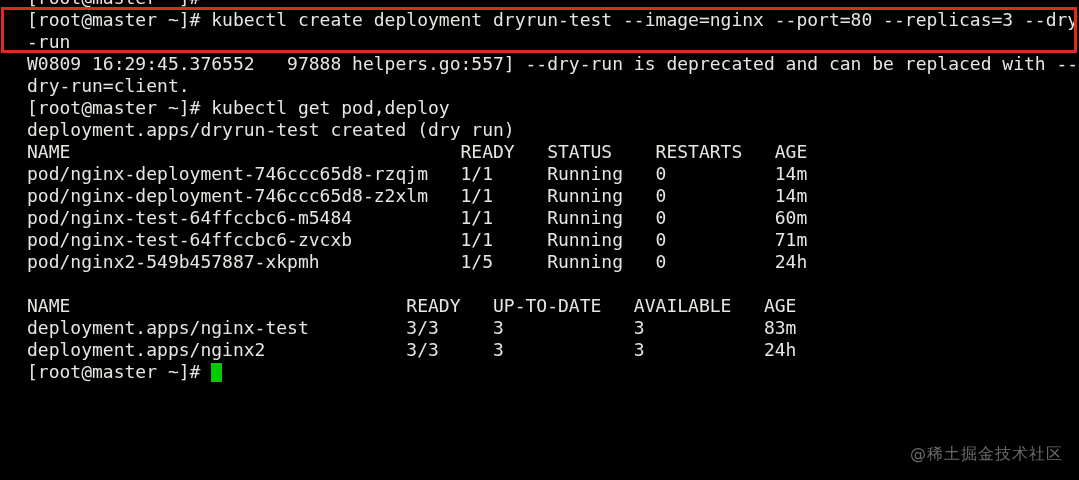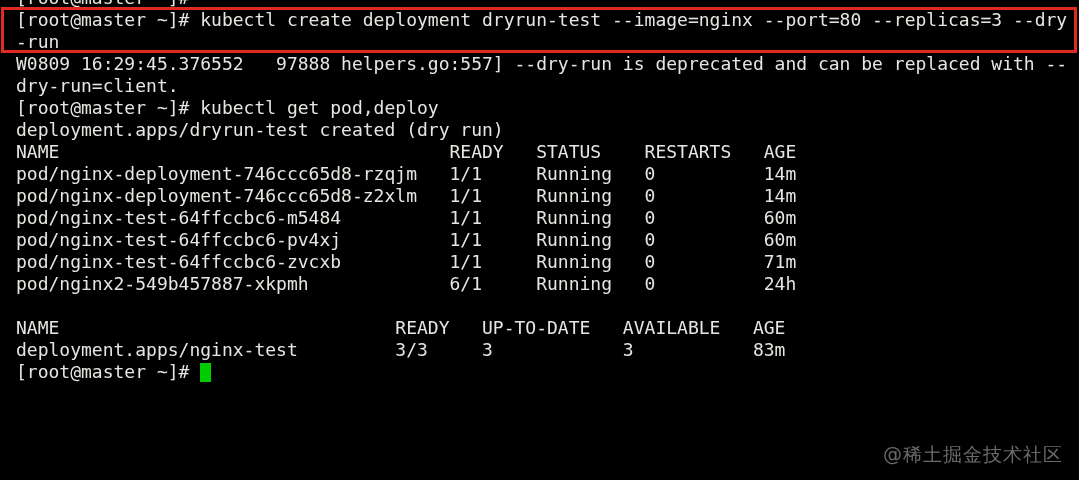--- a/index.html
+++ b/index.html
@@ -7,40 +7,40 @@
   body { width: 1079px; height: 480px; overflow: hidden; position: relative; }
 
   .terminal {
     position: absolute; inset: 0;
     font-family: "DejaVu Sans Mono", monospace;
     font-size: 18px; line-height: 22px;
     color: #e7e5e1;
     background: #000000;
   }
   .flow { position: absolute; top: -13px; left: 0; right: 0; }
-  .line { height: 22px; white-space: pre; padding-left: 16px; }
+  .line { height: 22px; white-space: pre; padding-left: 27px; }
 
   .red-box {
     position: absolute; top: 7px; left: 1px; right: 2px; height: 46px;
     border: 3px solid #df2a20;
     pointer-events: none;
   }
 
   .cursor {
     display: inline-block;
     width: 1ch; height: 19px;
     margin-left: 1ch;
     vertical-align: text-bottom;
     background: #00cc00;
   }
 
   .watermark {
     position: absolute; right: 16px; top: 443px;
     font-family: "DejaVu Sans", sans-serif;
-    font-size: 19px; letter-spacing: 1px;
+    font-size: 16px; letter-spacing: 1px;
     color: #6a6a6a;
   }
 </style>
 </head>
 <body>
 
 <div class="terminal">
   <div class="flow">
     <div class="line">[root@master ~]#</div>
     <div class="line">[root@master ~]# kubectl create deployment dryrun-test --image=nginx --port=80 --replicas=3 --dry</div>
@@ -48,30 +48,30 @@
     <div class="line">W0809 16:29:45.376552   97888 helpers.go:557] --dry-run is deprecated and can be replaced with --</div>
     <div class="line">dry-run=client.</div>
     <div class="line">[root@master ~]# kubectl get pod,deploy</div>
     <div class="line">deployment.apps/dryrun-test created (dry run)</div>
 
     <div>
         <div class="line">NAME                                    READY   STATUS    RESTARTS   AGE</div>
         <div class="line">pod/nginx-deployment-746ccc65d8-rzqjm   1/1     Running   0          14m</div>
         <div class="line">pod/nginx-deployment-746ccc65d8-z2xlm   1/1     Running   0          14m</div>
         <div class="line">pod/nginx-test-64ffccbc6-m5484          1/1     Running   0          60m</div>
-        <div class="line">pod/nginx-test-64ffccbc6-pv4xj          1/1     Running   0          60m</div>
         <div class="line">pod/nginx-test-64ffccbc6-zvcxb          1/1     Running   0          71m</div>
-        <div class="line">pod/nginx2-549b457887-xkpmh             6/1     Running   0          24h</div>
+        <div class="line">pod/nginx2-549b457887-xkpmh             1/5     Running   0          24h</div>
       </div>
 
     <div class="line"></div>
 
     <div>
         <div class="line">NAME                               READY   UP-TO-DATE   AVAILABLE   AGE</div>
         <div class="line">deployment.apps/nginx-test         3/3     3            3           83m</div>
+        <div class="line">deployment.apps/nginx2             3/3     3            3           24h</div>
       </div>
 
     <div class="line"><span>[root@master ~]#</span><span class="cursor"></span></div>
   </div>
 
   <div class="red-box"></div>
 
   <div class="watermark">@稀土掘金技术社区</div>
 </div>
 

